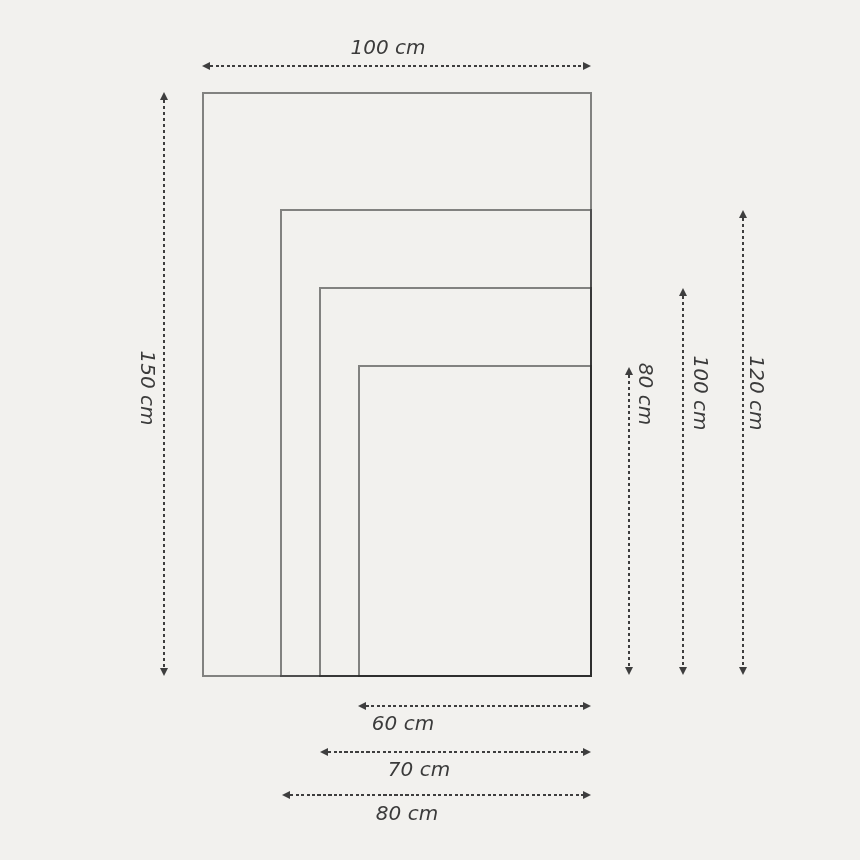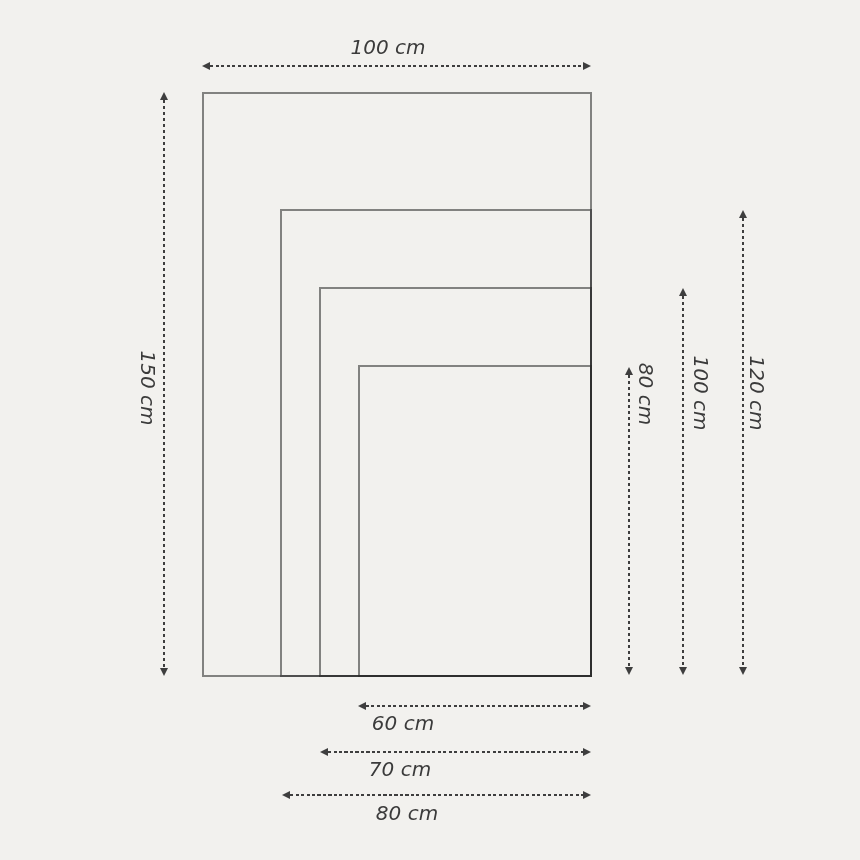--- a/index.html
+++ b/index.html
@@ -77,21 +77,21 @@
     transform: translate(-50%, -50%);
   }
   .dim-label.vertical { transform: translate(-50%, -50%) rotate(90deg); }
 
   .label-top-width   { left: 388px; top: 47px;  }
   .label-left-height { left: 148px; top: 388px; }
   .label-right-80    { left: 646px; top: 394px; }
   .label-right-100   { left: 701px; top: 393px; }
   .label-right-120   { left: 757px; top: 393px; }
   .label-bottom-60   { left: 403px; top: 723px; }
-  .label-bottom-70   { left: 400px; top: 769px; }
+  .label-bottom-70   { left: 419px; top: 769px; }
   .label-bottom-80   { left: 407px; top: 813px; }
 </style>
 </head>
 <body>
 
 <div class="canvas">
 
   <div class="size-rect rect-100x150"></div>
   <div class="size-rect rect-80x120"></div>
   <div class="size-rect rect-70x100"></div>

